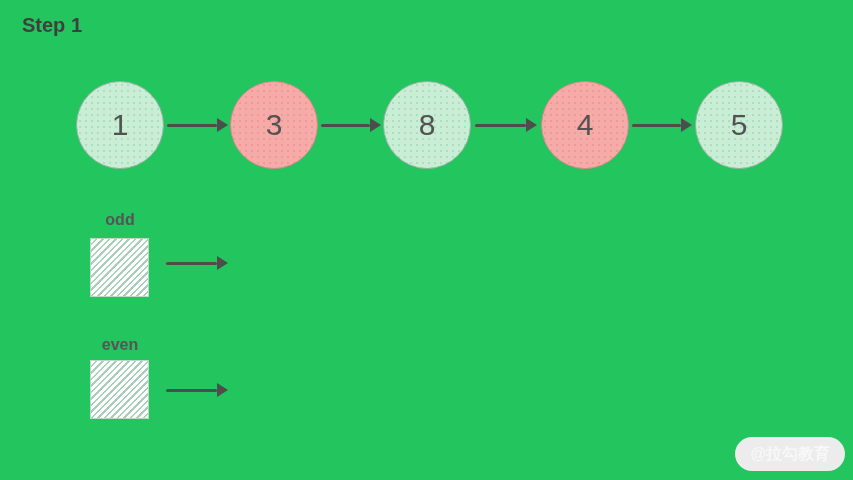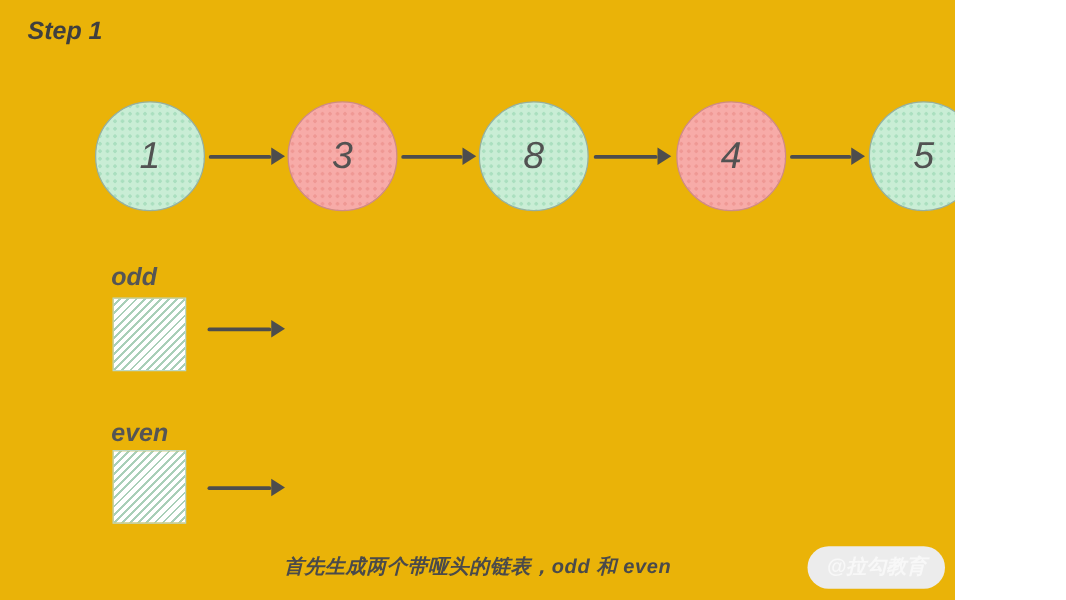--- a/index.html
+++ b/index.html
@@ -1,23 +1,22 @@
 <!DOCTYPE html>
 <html><head>
 <meta charset="utf-8">
 <style>
   html, body { margin: 0; padding: 0; background: #ffffff; }
   .canvas {
     position: relative;
-    width: 764px;
+    width: 853px;
     height: 480px;
-    background: #eab308;
+    background: #22c55e;
     overflow: hidden;
     font-family: "Liberation Sans", "DejaVu Sans", sans-serif;
-    font-style: italic;
   }
   .title {
     position: absolute;
     left: 22px;
     top: 14px;
     font-size: 20px;
     font-weight: 700;
     color: #3f3f3f;
   }
   
@@ -66,21 +65,22 @@
     width: 0;
     height: 0;
     border-left: 11px solid #4d4d4d;
     border-top: 7px solid transparent;
     border-bottom: 7px solid transparent;
   }
   
   .pointer-label {
     position: absolute;
     width: 62px;
-    font-size: 20px;
+    text-align: center;
+    font-size: 16px;
     font-weight: 600;
     color: #555555;
   }
   .dummy-square {
     position: absolute;
     width: 59px;
     height: 59px;
     box-sizing: border-box;
     border: 1px solid #bcd8c6;
     background: repeating-linear-gradient(
@@ -163,17 +163,16 @@
       <span class="arrow-head"></span>
   </div>
 
   <div class="pointer-label" style="left:89px; top:336px">even</div>
   <div class="dummy-square" style="left:90px; top:360px"></div>
   <div class="arrow" style="left:166px; top:382px; width:62px">
     <span class="arrow-line"></span>
       <span class="arrow-head"></span>
   </div>
 
-  <div class="caption">首先生成两个带哑头的链表，odd 和 even</div>
 
   <div class="watermark">@拉勾教育</div>
 
 </div>
 
 </body></html>

